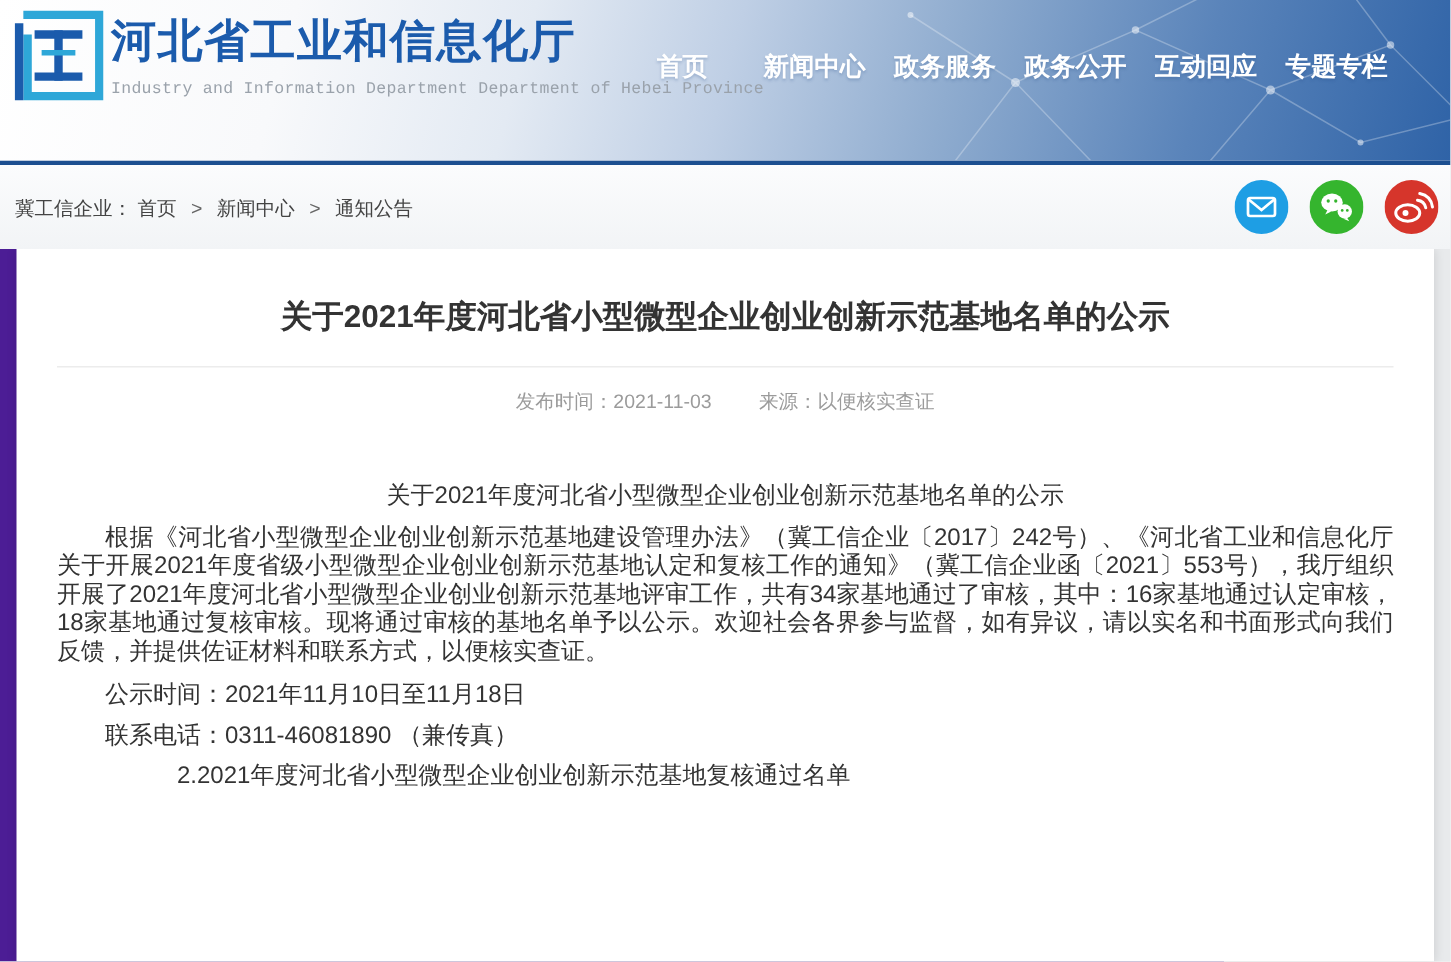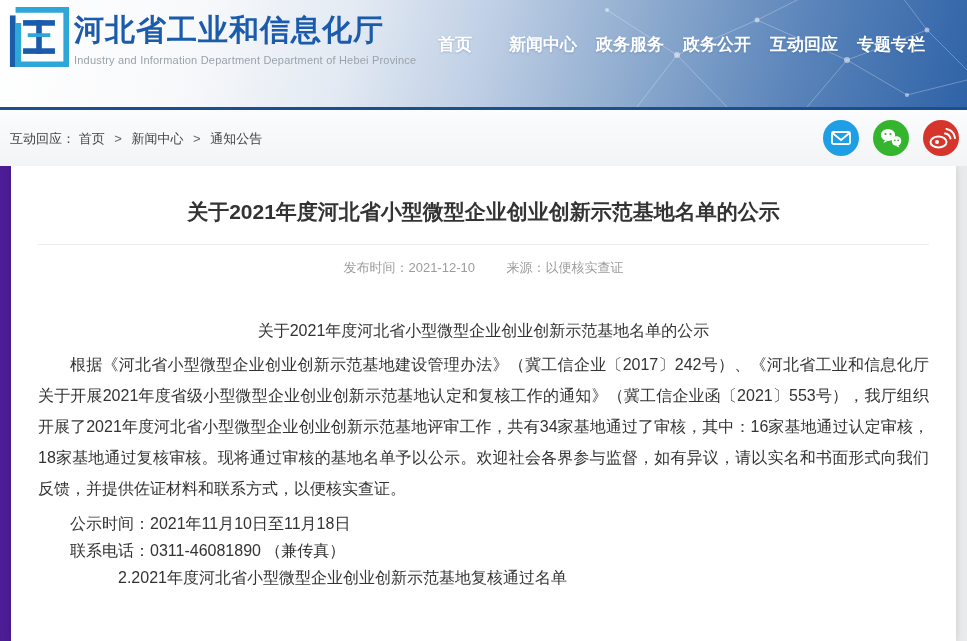--- a/index.html
+++ b/index.html
@@ -6,21 +6,21 @@
   html,body { width:967px; height:641px; overflow:hidden; background:#e8eaec;
     font-family:"Liberation Sans","DejaVu Sans",sans-serif; }
 
   
   .header { position:relative; width:967px; height:107px;
     background:linear-gradient(105deg,#ffffff 0%,#f8f9fb 20%,#e3eaf3 36%,
       #bfcfe5 50%,#8faccf 65%,#5a84ba 82%,#2f63a7 100%);
     overflow:hidden; }
   .net-pattern { position:absolute; right:0; top:0; height:107px; pointer-events:none; }
   .logo { position:absolute; left:9px; top:7px; width:60px; height:60px; }
-  .brand { position:absolute; left:74px; top:12px; }
+  .brand { position:absolute; left:74px; top:12px;font-family:Liberation Mono, monospace; }
   .brand-title { font-size:30px; font-weight:bold; color:#1b5bac; letter-spacing:1px;
     line-height:36px; }
   .brand-sub { font-size:11px; color:#9aa2ab; margin-top:6px; letter-spacing:.2px; }
   .nav { position:absolute; left:438px; top:33px; display:flex; gap:19px; }
   .nav-item { color:#ffffff; font-size:17px; font-weight:bold; cursor:pointer;
     text-shadow:0 1px 2px rgba(30,70,130,.25); white-space:nowrap; }
   .nav-item:first-child { margin-right:18px; }
   .header-line { width:967px; height:3px; background:#1c4f90; }
 
   
@@ -36,21 +36,21 @@
   .content-wrap { width:816px; height:475px; padding:0 11px; background:#4c1d95; }
   .card { width:945px; height:475px; background:#ffffff;
     box-shadow:0 0 7px rgba(0,0,0,.14); padding:32px 27px 0 27px; }
   .art-title { text-align:center; font-size:21px; font-weight:bold; color:#333;
     line-height:28px; }
   .art-divider { border-bottom:1px solid #ececec; margin-top:18px; }
   .art-meta { text-align:center; margin-top:14px; font-size:13px; color:#9b9b9b; }
   .art-meta span { margin:0 14px; }
   .art-body { margin-top:38px; font-size:16px; color:#333; }
   .body-center-title { text-align:center; line-height:32px; }
-  .body-para { text-indent:2em; line-height:31px; text-align:justify; margin-top:2px; }
+  .body-para { text-indent:2em; line-height:19px; text-align:justify; margin-top:2px; }
   .info-block { margin-top:6px; line-height:27px; }
   .info-line { text-indent:2em; }
   .info-line.attach2 { text-indent:5em; cursor:pointer; }
 </style>
 </head>
 <body>
 
 <div class="header">
   <svg class="net-pattern" width="420" height="107" viewBox="0 0 420 107">
     <g stroke="#ffffff" stroke-width="1" opacity="0.28" fill="none">
@@ -90,21 +90,21 @@
     <span class="nav-item">政务服务</span>
     <span class="nav-item">政务公开</span>
     <span class="nav-item">互动回应</span>
     <span class="nav-item">专题专栏</span>
   </div>
 </div>
 <div class="header-line"></div>
 
 <div class="crumb-bar">
   <div class="crumb">
-    <span>互动回应：</span>
+    <span>冀工信企业：</span>
     <a>首页</a>
     <span class="sep">&gt;</span>
     <a>新闻中心</a>
     <span class="sep">&gt;</span>
     <a>通知公告</a>
   </div>
 
   <div class="socials">
     <svg class="social" viewBox="0 0 36 36">
       <circle cx="18" cy="18" r="18" fill="#1e9ee4"></circle>
@@ -130,21 +130,21 @@
       <path d="M23.5,9 q7.5,1.5 8.5,9" fill="none" stroke="#fff" stroke-width="2" stroke-linecap="round"></path>
     </svg>
   </div>
 </div>
 
 <div class="content-wrap">
   <div class="card">
     <div class="art-title">关于2021年度河北省小型微型企业创业创新示范基地名单的公示</div>
     <div class="art-divider"></div>
     <div class="art-meta">
-      <span>发布时间：2021-12-10</span>
+      <span>发布时间：2021-11-03</span>
       <span>来源：以便核实查证</span>
     </div>
 
     <div class="art-body">
       <div class="body-center-title">关于2021年度河北省小型微型企业创业创新示范基地名单的公示</div>
       <p class="body-para">根据《河北省小型微型企业创业创新示范基地建设管理办法》（冀工信企业〔2017〕242号）、《河北省工业和信息化厅关于开展2021年度省级小型微型企业创业创新示范基地认定和复核工作的通知》（冀工信企业函〔2021〕553号），我厅组织开展了2021年度河北省小型微型企业创业创新示范基地评审工作，共有34家基地通过了审核，其中：16家基地通过认定审核，18家基地通过复核审核。现将通过审核的基地名单予以公示。欢迎社会各界参与监督，如有异议，请以实名和书面形式向我们反馈，并提供佐证材料和联系方式，以便核实查证。</p>
 
       <div class="info-block">
         <div class="info-line">公示时间：2021年11月10日至11月18日</div>
         <div class="info-line">联系电话：0311-46081890 （兼传真）</div>

